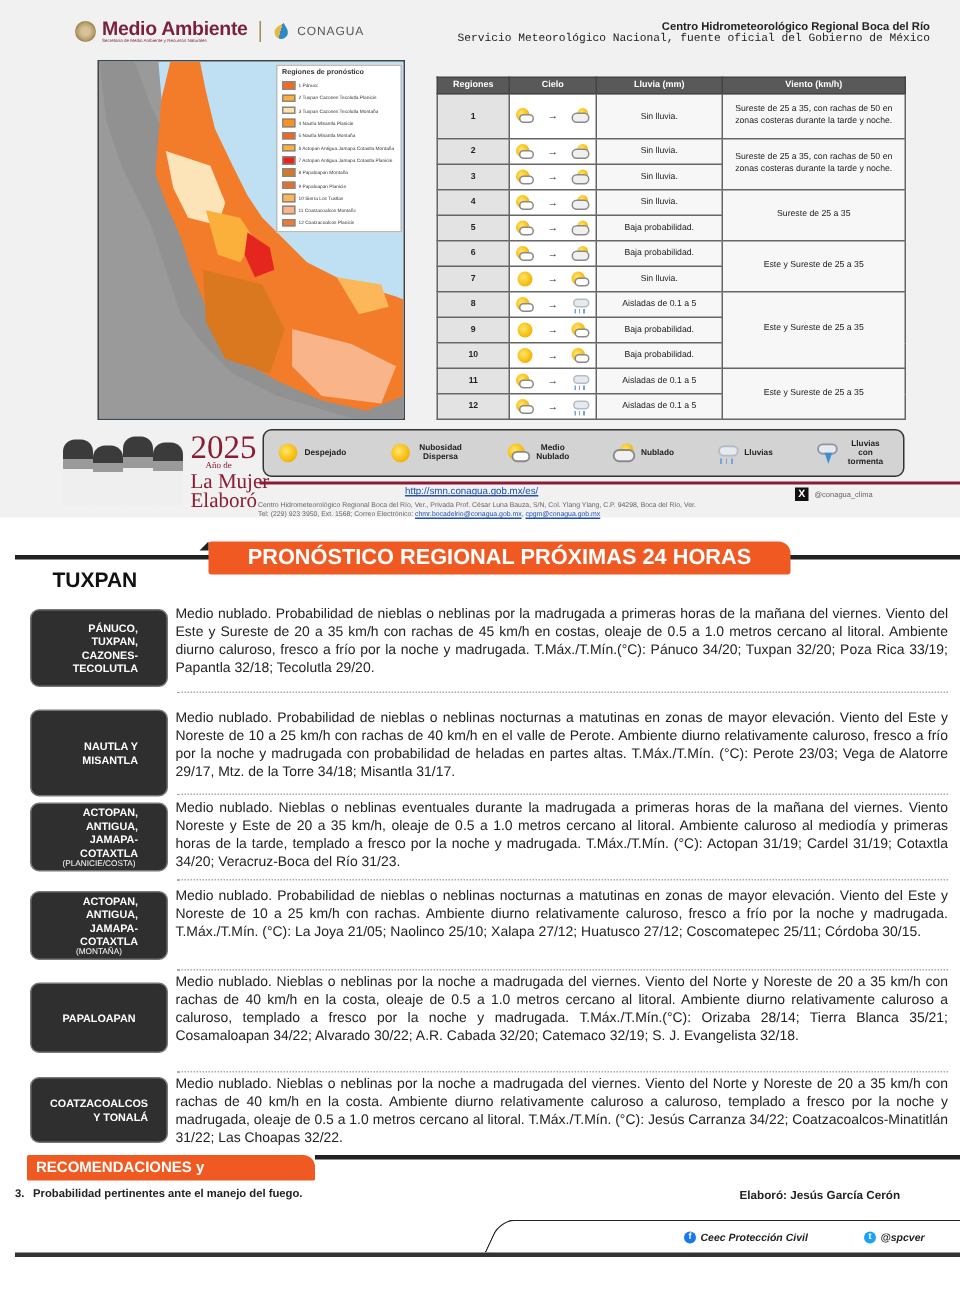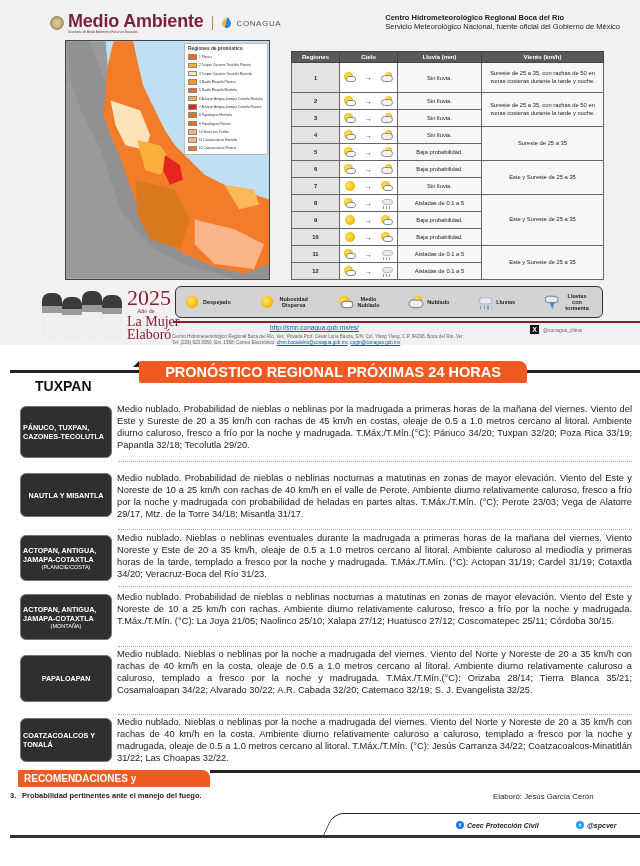--- a/index.html
+++ b/index.html
@@ -4,30 +4,30 @@
 <style>
   * { box-sizing: border-box; margin: 0; padding: 0; }
   html, body { width: 640px; height: 866px; background: #ffffff; overflow: hidden; }
   body { font-family: "Liberation Sans", "DejaVu Sans", sans-serif; color: #222; position: relative; }
 
   
   .banner { position: absolute; left: 0; top: 0; width: 640px; height: 345px; background: #f1f1f1; }
   .logo-row { position: absolute; left: 50px; top: 12px; display: flex; align-items: center; gap: 4px; }
   .seal { width: 14px; height: 14px; border-radius: 50%; background: radial-gradient(circle, #d8c29a 30%, #b59a66 70%); border: 1px solid #a48a58; }
   .ma-block { display: flex; flex-direction: column; line-height: 1; }
-  .ma-title { font-size: 18px; font-weight: bold; color: #7a1f3d; letter-spacing: -0.2px; }
+  .ma-title { font-size: 13px; font-weight: bold; color: #7a1f3d; letter-spacing: -0.2px; }
   .ma-sub { font-size: 3px; color: #7a1f3d; margin-top: 1px; }
   .logo-sep { width: 1px; height: 14px; background: #a48a58; margin: 0 4px; }
   .conagua-mark { width: 12px; height: 12px; position: relative; }
   .conagua-mark::before { content: ""; position: absolute; left: 1px; top: 2px; width: 9px; height: 9px; border-radius: 50% 0 50% 50%; background: linear-gradient(135deg, #e6b84a 0 45%, #2d8ac7 45%); transform: rotate(-30deg); }
   .conagua-text { font-size: 8px; color: #555; letter-spacing: 0.6px; font-family: Liberation Sans, sans-serif; }
 
-  .header-right { position: absolute; right: 20px; top: 13px; line-height: 1.2; }
+  .header-right { position: absolute; right: 20px; top: 13px; text-align: right; line-height: 1.2; }
   .hr-title { font-size: 7.5px; font-weight: bold; color: #222; }
-  .hr-sub { font-size: 7.5px; color: #222; }
+  .hr-sub { font-size: 7.5px; color: #222; font-family: Liberation Mono, monospace; }
 
   
   .map { position: absolute; left: 65px; top: 40px; width: 205px; height: 240px; border: 1px solid #444; background: #bfe0f3; overflow: hidden; }
   .map-land { position: absolute; left: 0; top: 0; width: 100%; height: 100%; }
   .map-legend { position: absolute; left: 118px; top: 2px; width: 84px; height: 112px; background: #fff; border: 1px solid #bbb; padding: 2px 3px; }
   .ml-title { font-size: 4.8px; font-weight: bold; color: #333; margin-bottom: 2px; }
   .ml-item { display: flex; align-items: center; gap: 2px; height: 8.3px; }
   .ml-swatch { width: 9px; height: 5.5px; border: 0.5px solid #888; flex: none; }
   .ml-label { font-size: 3.2px; color: #333; white-space: nowrap; overflow: hidden; }
 
@@ -78,31 +78,31 @@
   .x-handle { position: absolute; left: 530px; top: 325px; display: flex; align-items: center; gap: 4px; font-size: 5px; color: #666; }
   .x-box { width: 9px; height: 9px; background: #111; color: #fff; font-size: 7px; line-height: 9px; text-align: center; font-weight: bold; }
 
   
   .sec-rule { position: absolute; height: 3px; background: #222; }
   .sec-title { position: absolute; left: 139px; top: 361px; width: 388px; height: 22px; background: #f05a22; color: #fff; font-weight: bold; font-size: 14.5px; text-align: center; line-height: 22px; border-radius: 2px 8px 2px 2px; }
   .sec-title::before { content: ""; position: absolute; left: -6px; top: 0; width: 0; height: 0; border-right: 6px solid #222; border-top: 6px solid transparent; }
   .cuenca { position: absolute; left: 35px; top: 378px; font-size: 14px; font-weight: bold; color: #111; }
 
   .region { position: absolute; left: 20px; width: 614px; }
-  .region-tag { position: absolute; left: 0; width: 92px; background: #2f2f2f; color: #fff; border: 1.5px solid #777; border-radius: 6px; display: flex; flex-direction: column; justify-content: center; align-items: center; text-align: left; font-weight: bold; font-size: 7.2px; line-height: 1.25; padding: 2px; }
+  .region-tag { position: absolute; left: 0; width: 92px; background: #2f2f2f; color: #fff; border: 1.5px solid #777; border-radius: 6px; display: flex; flex-direction: column; justify-content: center; align-items: center; text-align: right; font-weight: bold; font-size: 7.2px; line-height: 1.25; padding: 19px; }
   .region-tag .small { font-size: 5.5px; font-weight: normal; }
   .region-text { position: absolute; left: 97px; width: 515px; font-size: 9.3px; line-height: 1.28; text-align: justify; color: #222; }
   .region-text b { font-weight: normal; }
   .dots { position: absolute; left: 98px; width: 514px; border-top: 1px dotted #aaa; }
 
   
   .rec-title { position: absolute; left: 18px; top: 770px; width: 192px; height: 17px; background: #f05a22; color: #fff; font-size: 10px; font-weight: bold; line-height: 17px; padding-left: 6px; border-radius: 1px 8px 1px 1px; }
   .rec-list { position: absolute; left: 10px; top: 791px; font-size: 7.5px; font-weight: bold; line-height: 1.45; color: #222; list-style: none; }
   .rec-list li span.n { display: inline-block; width: 12px; }
-  .elaboro { position: absolute; left: 493px; top: 792px; font-size: 7.8px; font-weight: normal; color: #222; }
+  .elaboro { position: absolute; left: 493px; top: 792px; font-size: 7.8px; font-weight: bold; color: #222; }
   .social-box { position: absolute; left: 323px; top: 813px; width: 316px; height: 22px; border-top: 1.2px solid #222; border-left: 1.2px solid #222; border-radius: 10px 0 0 0; transform: skewX(-25deg); transform-origin: bottom left; }
   .social { position: absolute; top: 821px; display: flex; align-items: center; gap: 3px; font-size: 7px; font-weight: bold; font-style: italic; color: #222; }
   .fb-icon, .tw-icon { width: 8px; height: 8px; border-radius: 50%; color: #fff; font-size: 6px; text-align: center; line-height: 8px; font-style: normal; }
   .fb-icon { background: #1877f2; }
   .tw-icon { background: #1da1f2; }
   .bottom-rule { position: absolute; left: 10px; top: 835px; width: 630px; height: 3px; background: #333; }
 </style>
 </head>
 <body>
 
@@ -487,21 +487,21 @@
     <span>PÁNUCO, TUXPAN, CAZONES-TECOLUTLA</span>
   </div>
   <div class="region-text" style="top:0">
     <span>Medio nublado. Probabilidad de nieblas o neblinas por la madrugada a primeras horas de la mañana del viernes. Viento del Este y Sureste de 20 a 35 km/h con rachas de 45 km/h en costas, oleaje de 0.5 a 1.0 metros cercano al litoral. Ambiente diurno caluroso, fresco a frío por la noche y madrugada.</span>
     <b>T.Máx./T.Mín.(°C)</b><span>: Pánuco 34/20; Tuxpan 32/20; Poza Rica 33/19; Papantla 32/18; Tecolutla 29/20.</span>
   </div>
   <div class="dots" style="top:57px"></div>
 </div>
 
 <div class="region" style="top:473px">
-  <div class="region-tag" style="top:0;height:44px">
+  <div class="region-tag" style="top:0;height:58px">
     <span>NAUTLA Y MISANTLA</span>
   </div>
   <div class="region-text" style="top:0">
     <span>Medio nublado. Probabilidad de nieblas o neblinas nocturnas a matutinas en zonas de mayor elevación. Viento del Este y Noreste de 10 a 25 km/h con rachas de 40 km/h en el valle de Perote. Ambiente diurno relativamente caluroso, fresco a frío por la noche y madrugada con probabilidad de heladas en partes altas.</span>
     <b>T.Máx./T.Mín. (°C):</b><span> Perote 23/03; Vega de Alatorre 29/17, Mtz. de la Torre 34/18; Misantla 31/17.</span>
   </div>
   <div class="dots" style="top:56px"></div>
 </div>
 
 <div class="region" style="top:533px">
@@ -527,21 +527,21 @@
   </div>
   <div class="dots" style="top:54px"></div>
 </div>
 
 <div class="region" style="top:649px">
   <div class="region-tag" style="top:6px;height:47px">
     <span>PAPALOAPAN</span>
   </div>
   <div class="region-text" style="top:0">
     <span>Medio nublado. Nieblas o neblinas por la noche a madrugada del viernes. Viento del Norte y Noreste de 20 a 35 km/h con rachas de 40 km/h en la costa, oleaje de 0.5 a 1.0 metros cercano al litoral. Ambiente diurno relativamente caluroso a caluroso, templado a fresco por la noche y madrugada.</span>
-    <b>T.Máx./T.Mín.(°C):</b><span> Orizaba 28/14; Tierra Blanca 35/21; Cosamaloapan 34/22; Alvarado 30/22; A.R. Cabada 32/20; Catemaco 32/19; S. J. Evangelista 32/25.</span>
+    <b>T.Máx./T.Mín.(°C):</b><span> Orizaba 28/14; Tierra Blanca 35/21; Cosamaloapan 34/22; Alvarado 30/22; A.R. Cabada 32/20; Catemaco 32/19; S. J. Evangelista 32/18.</span>
   </div>
   <div class="dots" style="top:65px"></div>
 </div>
 
 <div class="region" style="top:717px">
   <div class="region-tag" style="top:1px;height:44px">
     <span>COATZACOALCOS Y TONALÁ</span>
   </div>
   <div class="region-text" style="top:0">
     <span>Medio nublado. Nieblas o neblinas por la noche a madrugada del viernes. Viento del Norte y Noreste de 20 a 35 km/h con rachas de 40 km/h en la costa. Ambiente diurno relativamente caluroso a caluroso, templado a fresco por la noche y madrugada, oleaje de 0.5 a 1.0 metros cercano al litoral.</span>

